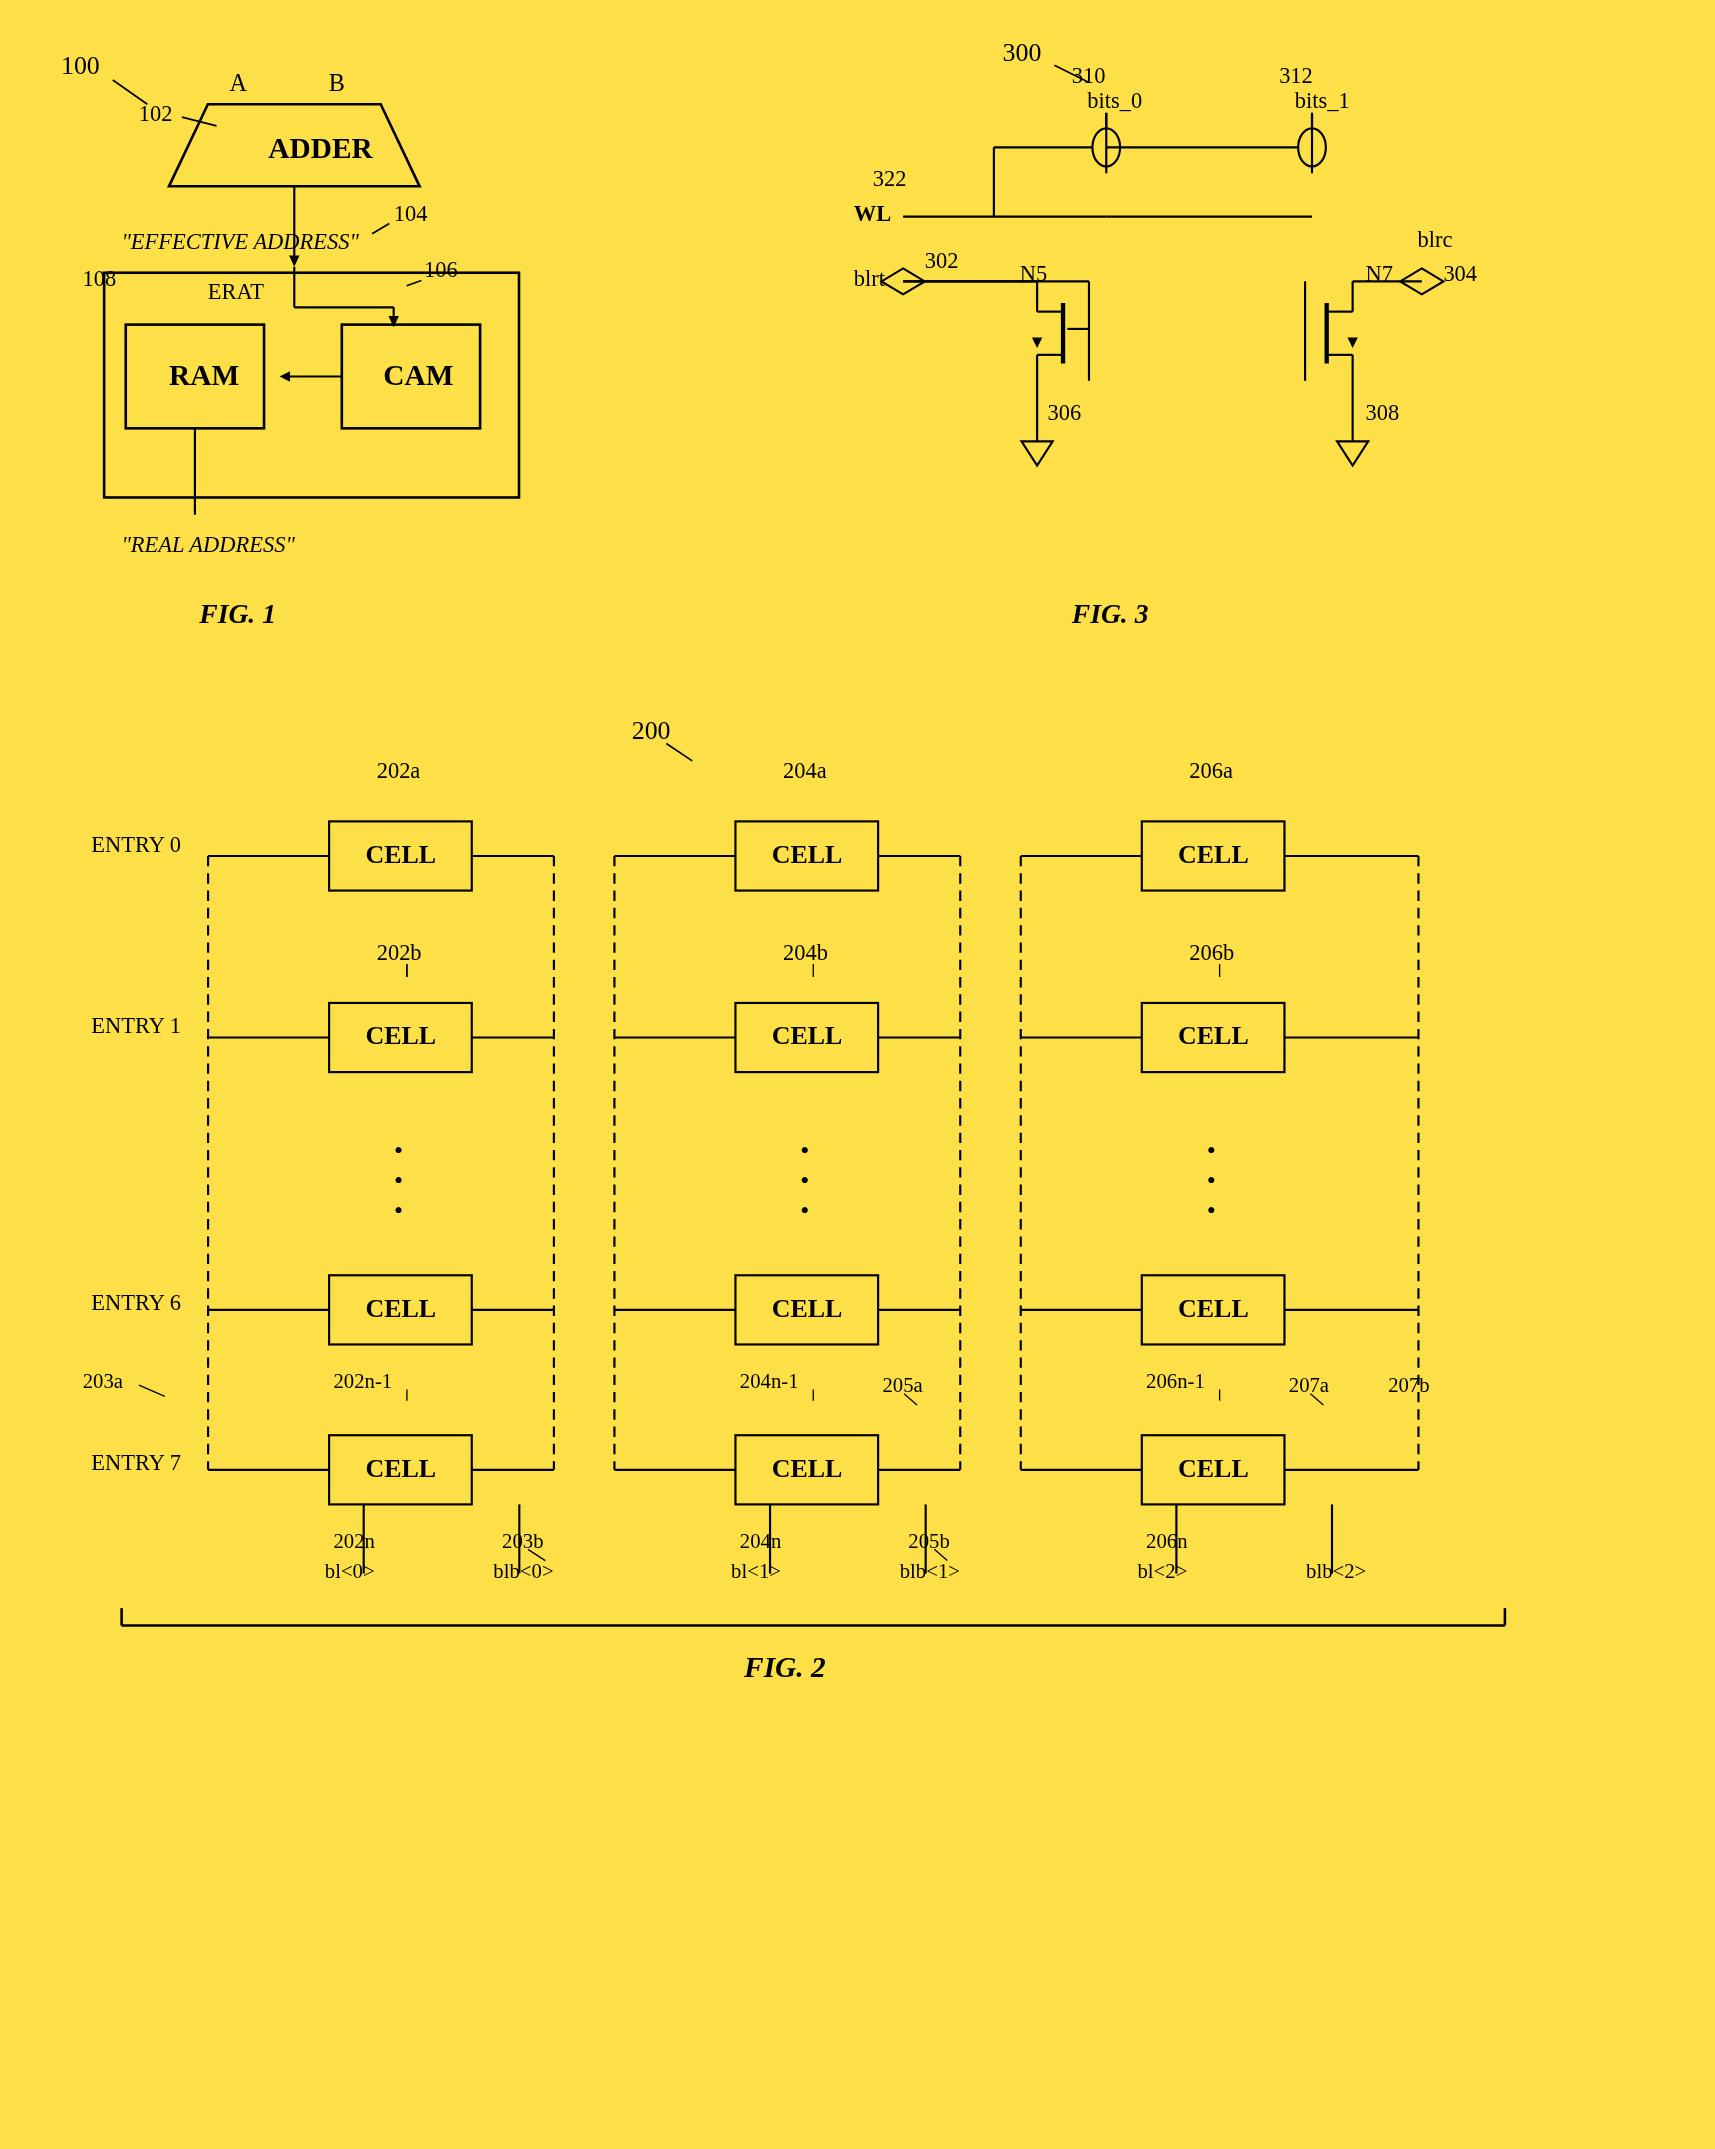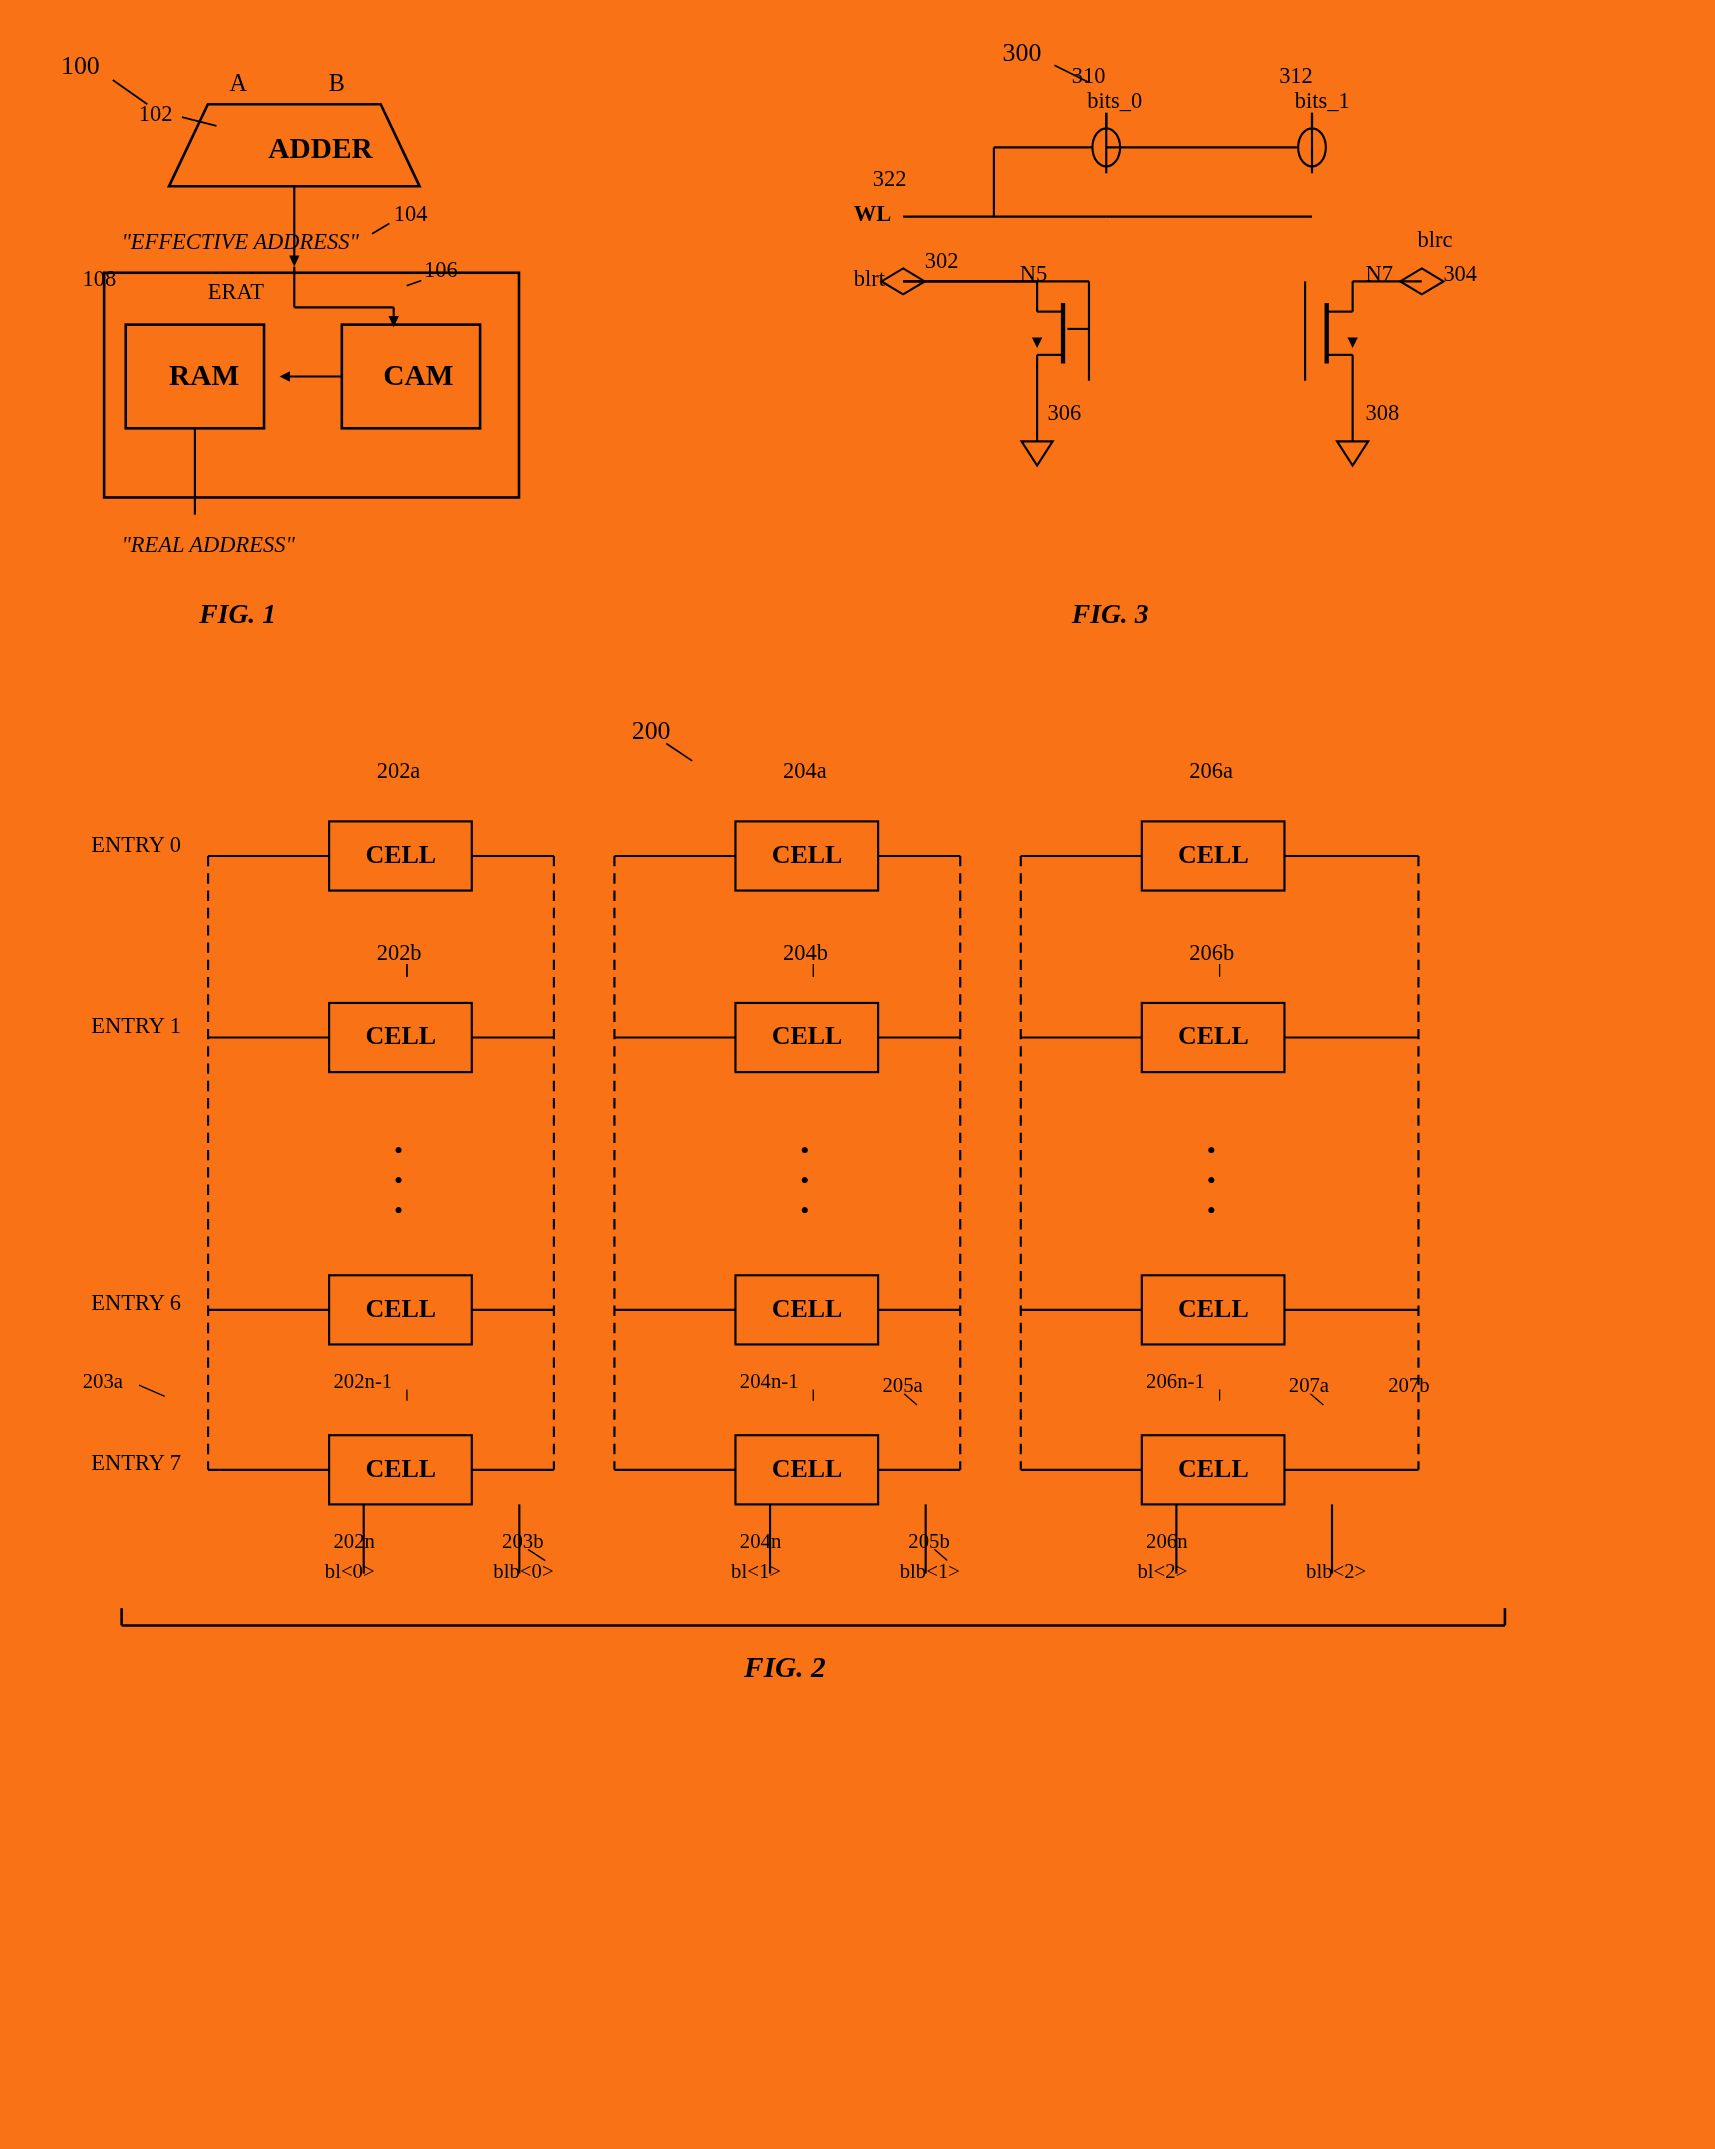--- a/index.html
+++ b/index.html
@@ -9,21 +9,21 @@
       width: 1716px;
       min-height: 2150px;
       position: relative;
       overflow: hidden;
     }
 
     .page {
       width: 1716px;
       min-height: 2150px;
       position: relative;
-      background: #f97316;
+      background: #fde047;
     }
 
     svg text {
       font-family: 'Times New Roman', Times, serif;
     }
   </style>
 </head>
 <body>
 
 <div class="page">

